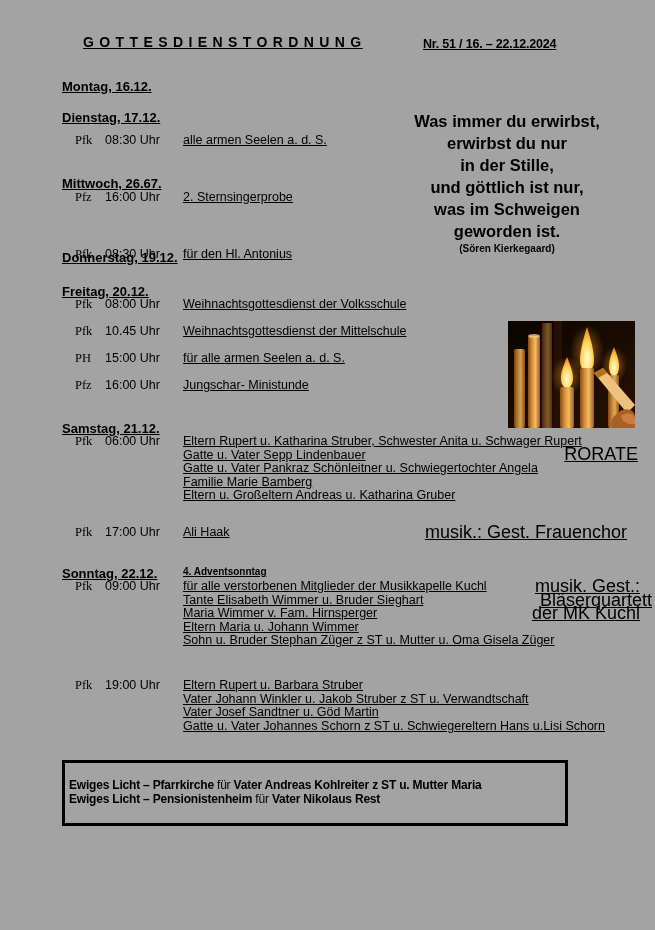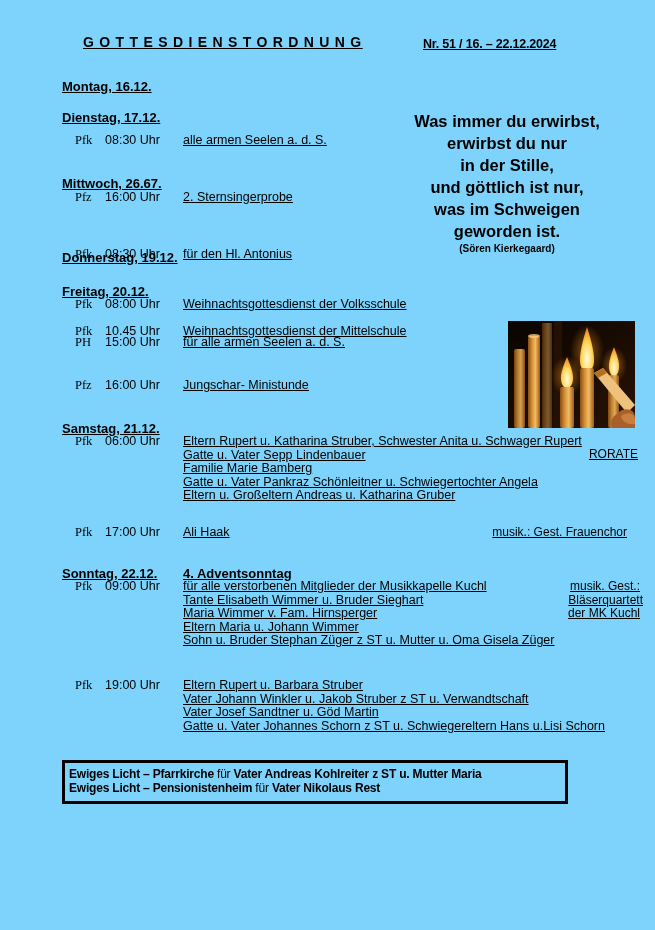--- a/index.html
+++ b/index.html
@@ -1,35 +1,35 @@
 <!DOCTYPE html>
 <html><head>
 <meta charset="utf-8">
 <style>
   html,body{margin:0;padding:0;background:#ffffff;}
-  .page{position:relative;width:655px;height:930px;background:#7dd3fc;overflow:hidden;
+  .page{position:relative;width:655px;height:930px;background:#a3a3a3;overflow:hidden;
         font-family:"Liberation Sans","DejaVu Sans",sans-serif;color:#000;}
   .abs{position:absolute;}
   .doc-title{left:83px;top:34px;font-size:14px;font-weight:bold;text-decoration:underline;
              letter-spacing:1.5px;word-spacing:-1.5px;white-space:nowrap;}
   .doc-issue{left:423px;top:37px;font-size:12.5px;font-weight:bold;text-decoration:underline;
              letter-spacing:-0.2px;white-space:nowrap;}
   .quote{left:398px;top:110px;width:218px;text-align:center;font-weight:bold;
          font-size:16.5px;line-height:22px;}
   .quote .attr{font-size:10px;line-height:14px;}
   .day-header{left:62px;font-size:13px;font-weight:bold;text-decoration:underline;white-space:nowrap;}
-  .day-subtitle{position:absolute;left:121px;top:0;font-size:13px;font-weight:bold;text-decoration:underline;white-space:nowrap;}
+  .day-subtitle{position:absolute;left:121px;top:0;font-size:10px;font-weight:bold;text-decoration:underline;white-space:nowrap;}
   .entry{left:75px;display:flex;font-size:12.5px;line-height:13.6px;white-space:nowrap;}
   .entry .place{width:30px;flex:none;font-family:Liberation Serif, serif;}
   .entry .time{width:78px;flex:none;}
   .entry .lines{flex:none;text-decoration:underline;}
   .u{text-decoration:underline;text-align:center;}
-  .note-right{font-size:12px;line-height:13.6px;text-decoration:underline;white-space:nowrap;padding-left:48px;}
+  .note-right{font-size:18px;line-height:13.6px;text-decoration:underline;white-space:nowrap;padding-left:48px;}
   .el-box{left:62px;top:760px;width:506px;box-sizing:border-box;border:3px solid #000;
-          padding:5px 4px;font-size:12px;font-weight:bold;line-height:13.8px;
+          padding:16px 4px;font-size:12px;font-weight:bold;line-height:13.8px;
           letter-spacing:-0.2px;white-space:nowrap;}
   .el-box .nb{font-weight:normal;}
   .adv{left:62px;top:828px;font-size:12.5px;line-height:14px;white-space:nowrap;}
   .adv .head{text-decoration:underline;}
   .photo{left:508px;top:321px;width:127px;height:107px;}
 </style>
 </head>
 <body>
 
 <div class="page">
@@ -125,40 +125,40 @@
   <div class="abs entry" style="top:298px">
     <span class="place">Pfk</span>
     <span class="time">08:00 Uhr</span>
     <span class="lines"><span>Weihnachtsgottesdienst der Volksschule</span></span>
   </div>
   <div class="abs entry" style="top:325px">
     <span class="place">Pfk</span>
     <span class="time">10.45 Uhr</span>
     <span class="lines"><span>Weihnachtsgottesdienst der Mittelschule</span></span>
   </div>
-  <div class="abs entry" style="top:336px">
+  <div class="abs entry" style="top:352px">
     <span class="place">PH</span>
     <span class="time">15:00 Uhr</span>
     <span class="lines"><span>für alle armen Seelen a. d. S.</span></span>
   </div>
   <div class="abs entry" style="top:379px">
     <span class="place">Pfz</span>
     <span class="time">16:00 Uhr</span>
     <span class="lines"><span class="u">Jungschar- Ministunde</span></span>
   </div>
 
   <div class="abs day-header" style="top:421px">Samstag, 21.12.</div>
   <div class="abs entry" style="top:435px">
     <span class="place">Pfk</span>
     <span class="time">06:00 Uhr</span>
     <span class="lines">
       <div>Eltern Rupert u. Katharina Struber, Schwester Anita u. Schwager Rupert</div>
       <div>Gatte u. Vater Sepp Lindenbauer</div>
+      <div>Gatte u. Vater Pankraz Schönleitner u. Schwiegertochter Angela</div>
       <div>Familie Marie Bamberg</div>
-      <div>Gatte u. Vater Pankraz Schönleitner u. Schwiegertochter Angela</div>
       <div>Eltern u. Großeltern Andreas u. Katharina Gruber</div>
     </span>
   </div>
   <div class="abs note-right" style="top:448px;right:17px">RORATE</div>
   <div class="abs entry" style="top:526px">
     <span class="place">Pfk</span>
     <span class="time">17:00 Uhr</span>
     <span class="lines"><span>Ali Haak</span></span>
   </div>
   <div class="abs note-right" style="top:526px;right:28px">musik.: Gest. Frauenchor</div>
@@ -172,21 +172,21 @@
     <span class="time">09:00 Uhr</span>
     <span class="lines">
       <div>für alle verstorbenen Mitglieder der Musikkapelle Kuchl</div>
       <div>Tante Elisabeth Wimmer u. Bruder Sieghart</div>
       <div>Maria Wimmer v. Fam. Hirnsperger</div>
       <div>Eltern Maria u. Johann Wimmer</div>
       <div>Sohn u. Bruder Stephan Züger z ST u. Mutter u. Oma Gisela Züger</div>
     </span>
   </div>
   <div class="abs note-right" style="top:580px;right:15px">musik. Gest.:</div>
-  <div class="abs note-right" style="top:593.5px;right:12px">Bläserquartett</div>
+  <div class="abs note-right" style="top:593.5px;right:3px">Bläserquartett</div>
   <div class="abs note-right" style="top:607px;right:15px">der MK Kuchl</div>
   <div class="abs entry" style="top:679px">
     <span class="place">Pfk</span>
     <span class="time">19:00 Uhr</span>
     <span class="lines">
       <div>Eltern Rupert u. Barbara Struber</div>
       <div>Vater Johann Winkler u. Jakob Struber z ST u. Verwandtschaft</div>
       <div>Vater Josef Sandtner u. Göd Martin</div>
       <div>Gatte u. Vater Johannes Schorn z ST u. Schwiegereltern Hans u.Lisi Schorn</div>
     </span>

